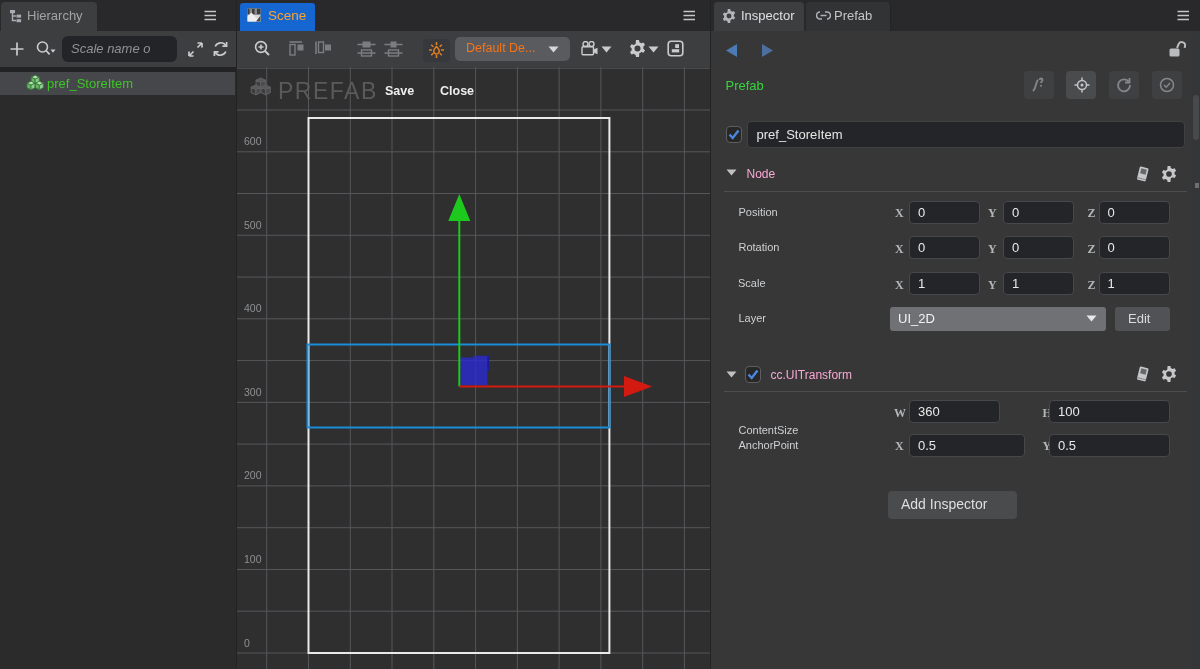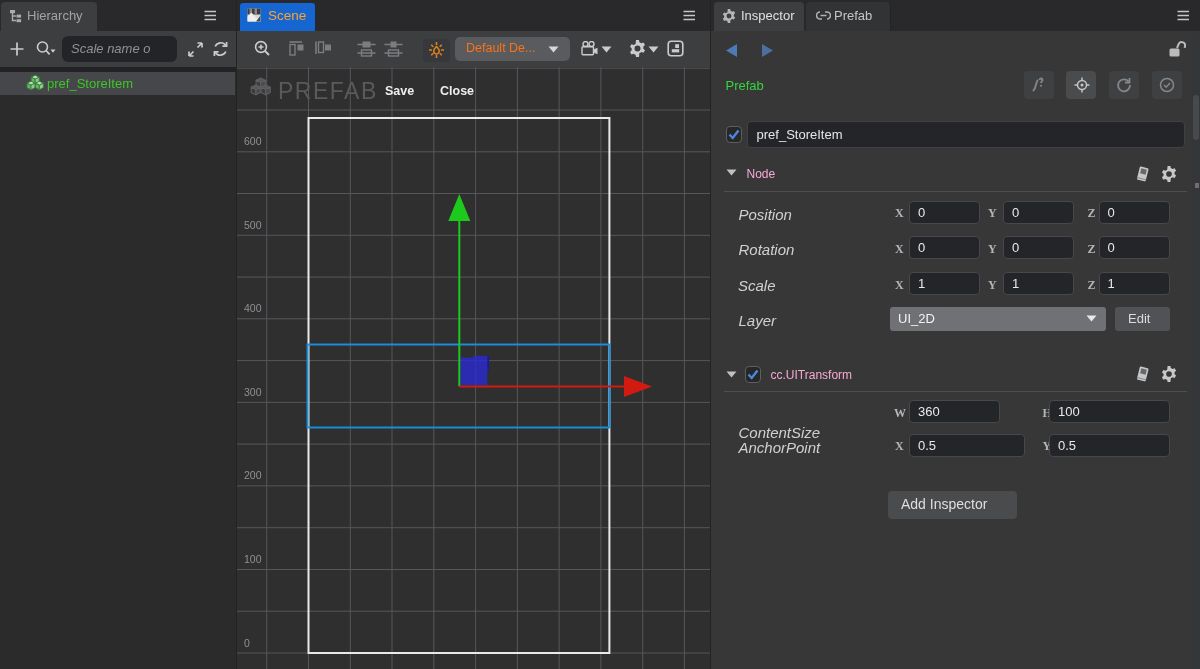--- a/index.html
+++ b/index.html
@@ -29,21 +29,21 @@
 
 #insp { left:711px; top:0; width:489px; height:669px; background:#373738; }
 #insp .tabbar { left:0; top:0; width:489px; height:31px; background:#29292b; }
 #insp .tab1 { left:2.5px; top:2px; width:90.5px; height:29px; background:#3d3e40; border-radius:4px 4px 0 0; }
 #insp .tab2 { left:94.5px; top:2px; width:85px; height:29px; background:#323335; border-right:1px solid #242424; border-radius:4px 4px 0 0;}
 #insp .tabtxt1 { left:30px; top:8px; font-size:13px; color:#dee0e2; }
 #insp .tabtxt2 { left:123px; top:8px; font-size:13px; color:#c3c5c7; }
 .greenlbl { font-size:13px; color:#38d33f; }
 .ibtn { top:71px; width:30px; height:28px; background:#3f4042; border-radius:4px; }
 .inputbx { background:#242528; border:1px solid #47484b; border-radius:4px; color:#e9e9e9; font-size:13px; }
-.rowlbl { font-size:15px; color:#ced0d2;font-style:italic; }
+.rowlbl { font-size:11px; color:#ced0d2; }
 .xyz { font-family:"Liberation Serif", serif; font-size:12px; color:#b4b6b8; font-weight:bold; }
 .sechead { font-size:12px; color:#f9a8d4; }
 </style>
 </head>
 <body>
 <div id="root">
 
   <div id="hier" class="abs">
     <div class="tabbar abs"></div>
     <div class="tab abs"></div>

